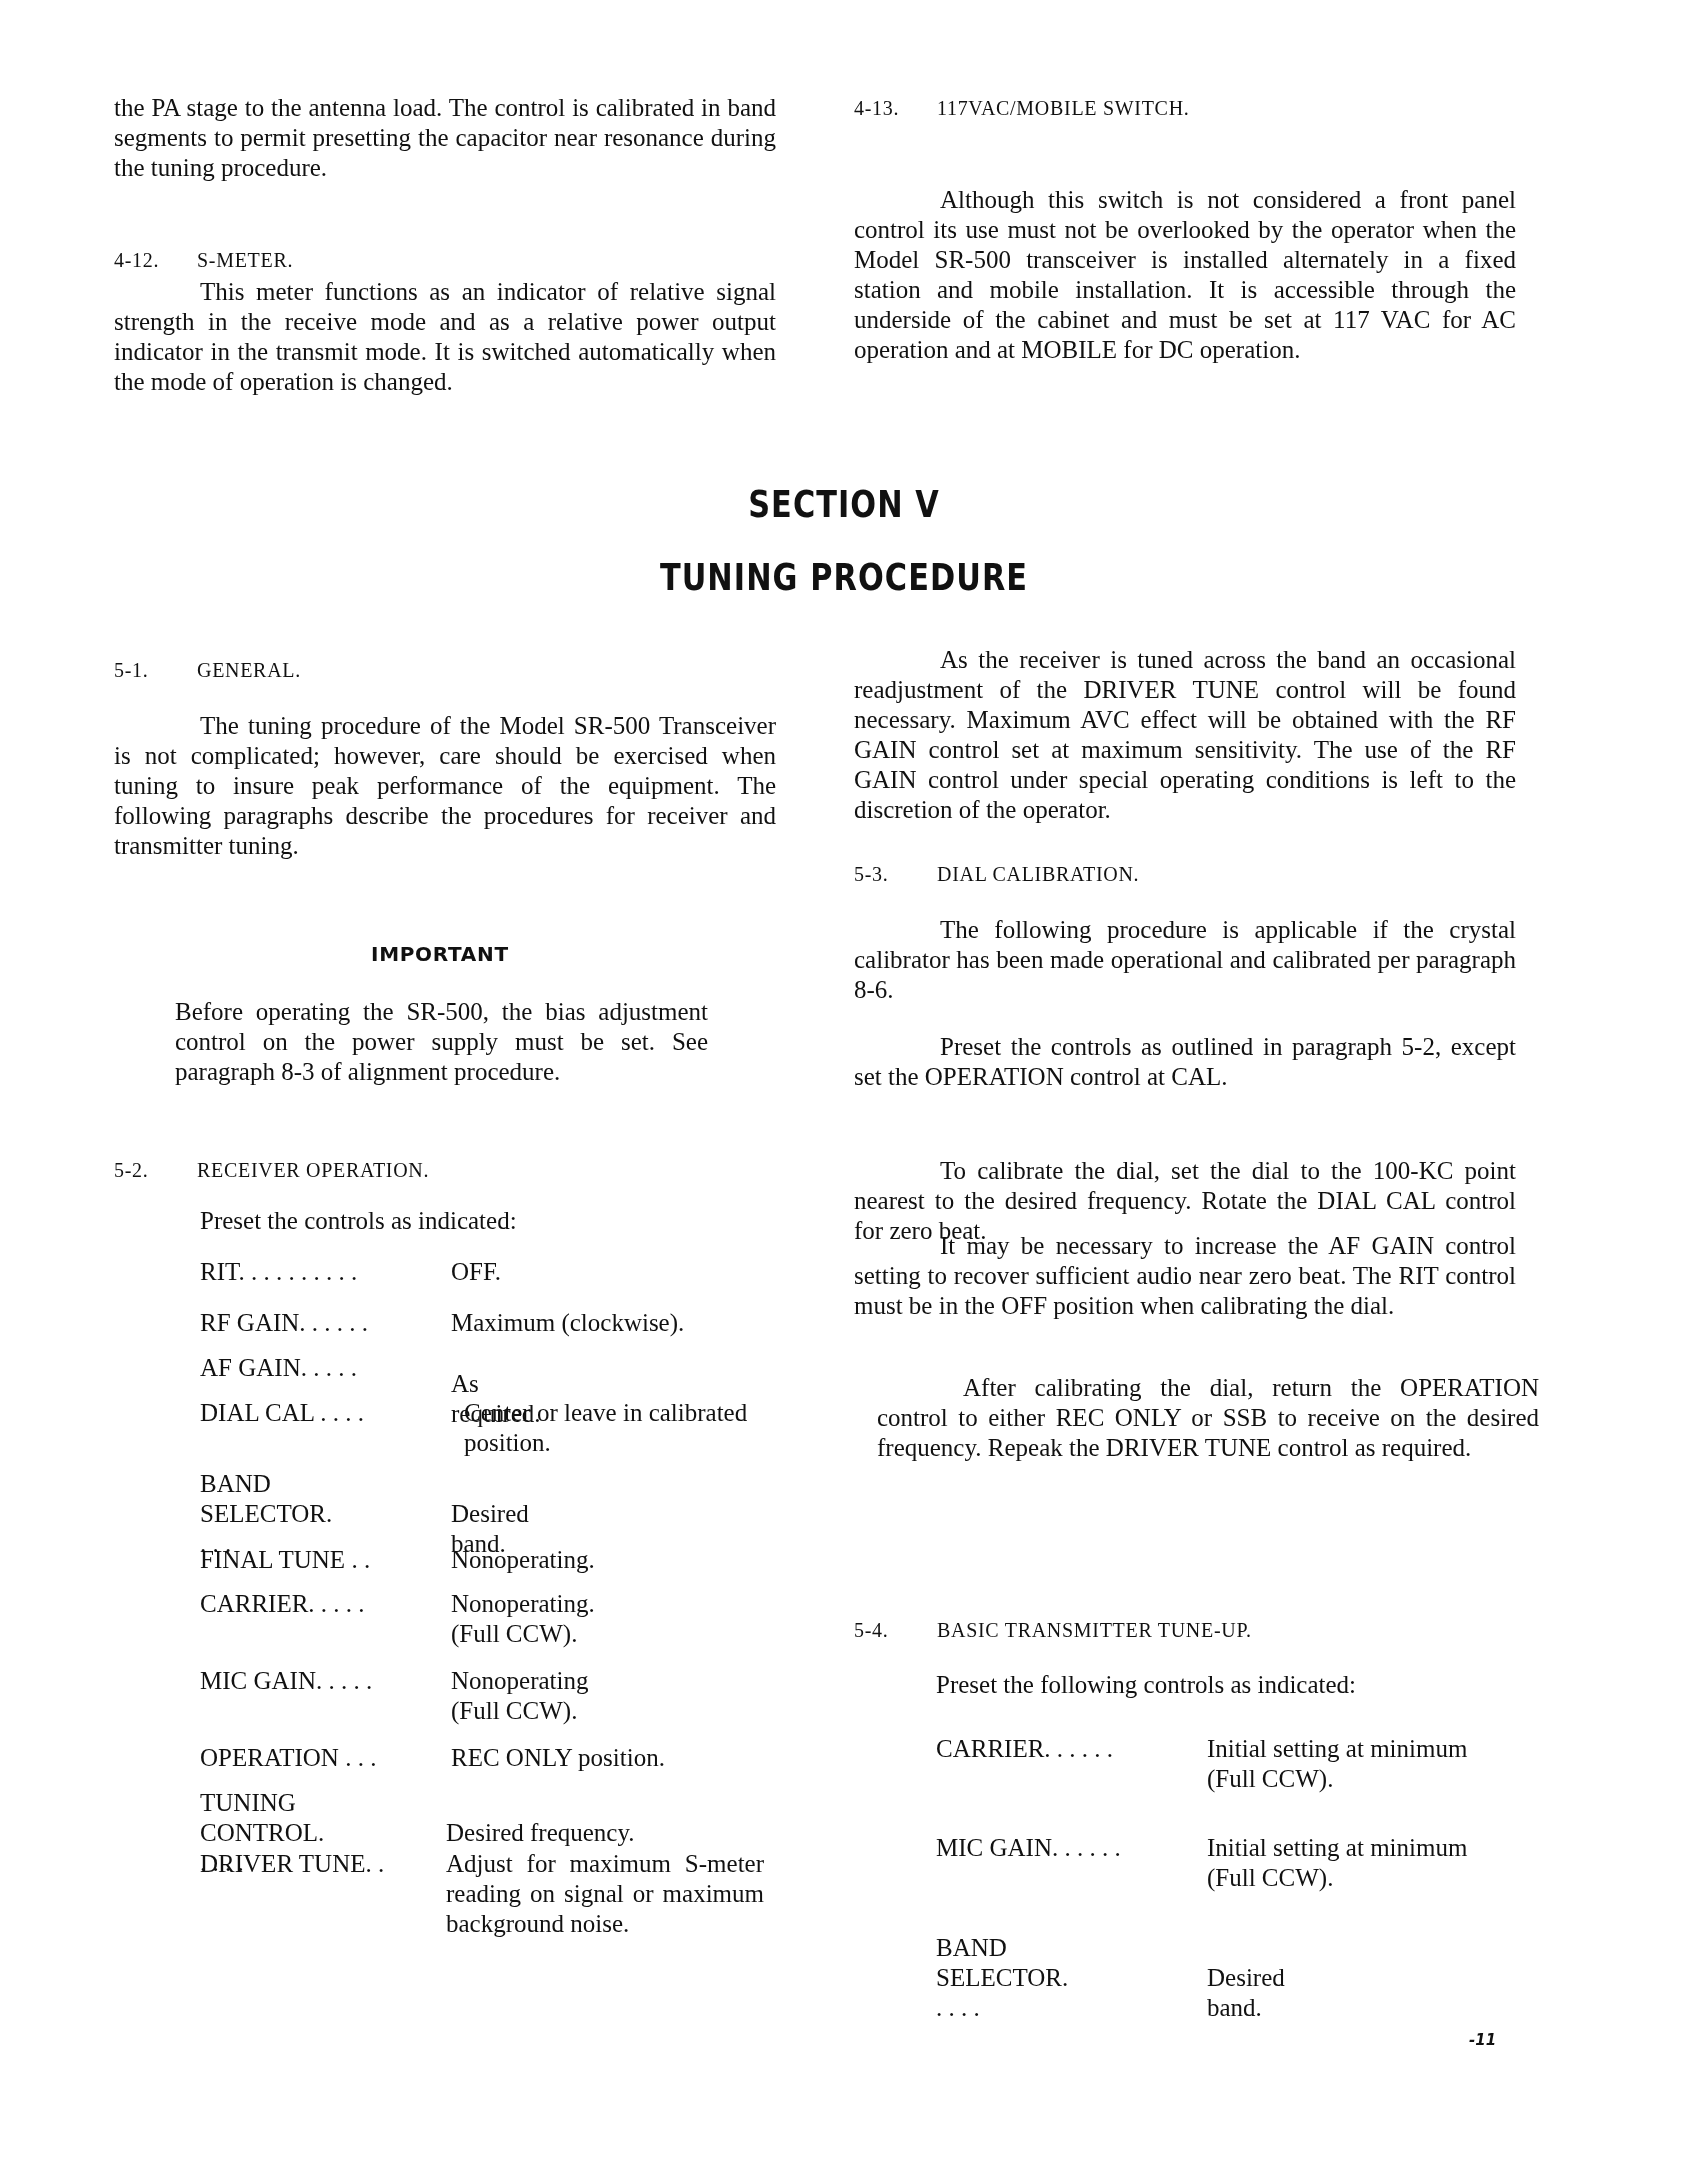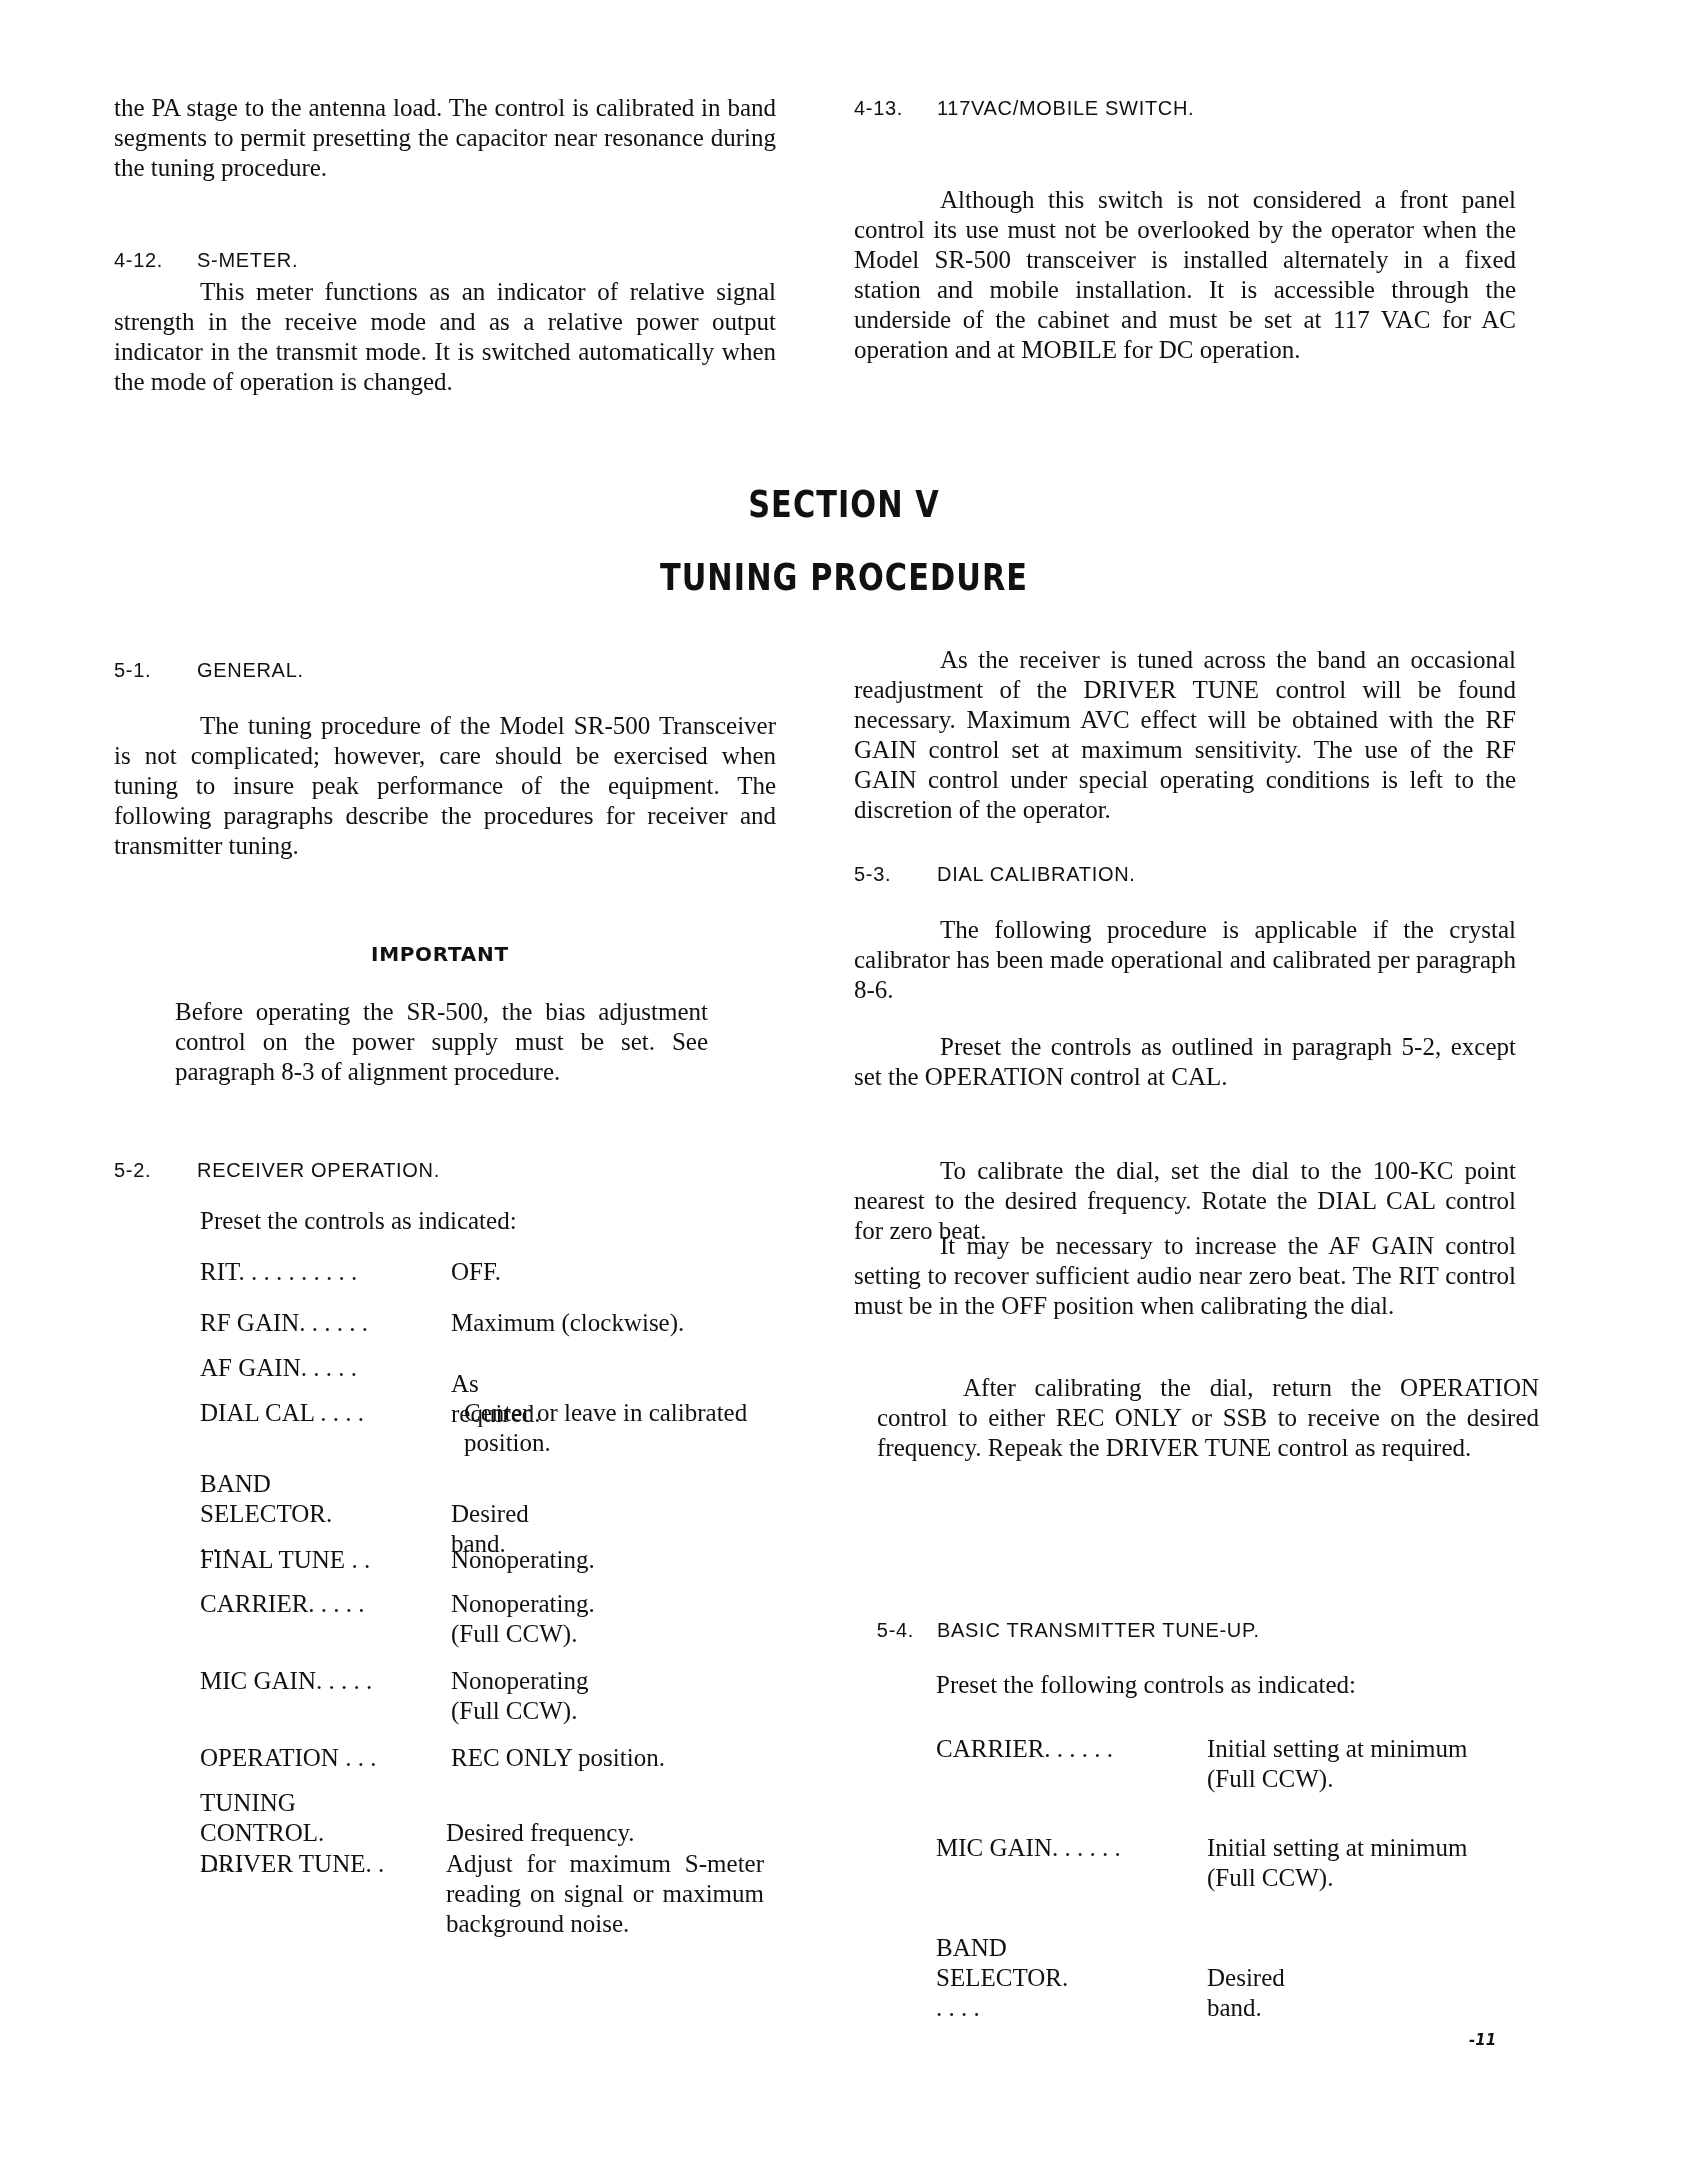--- a/index.html
+++ b/index.html
@@ -8,21 +8,21 @@
     color: #111111;
     font-family: "Liberation Serif", "DejaVu Serif", serif;
     font-size: 25px; line-height: 30px;
   }
   .col { position: absolute; width: 662px; }
   .left { left: 114px; }
   .right { left: 854px; }
   .p { margin: 0; text-align: justify; }
   .indent { text-indent: 86px; }
   .head {
-    font-family: Liberation Sans, sans-serif;
+    font-family: Liberation Serif, serif;
     font-size: 20px; letter-spacing: 0.7px; font-weight: normal;
     position: absolute; white-space: nowrap;
   }
   .head .num { display: inline-block; width: 83px; }
   .title {
     position: absolute; left: 0; width: 1688px; text-align: center;
     font-family: "DejaVu Sans", "Liberation Sans", sans-serif;
     font-weight: bold; font-size: 37px; letter-spacing: 1.3px;
     transform: scaleX(0.82);
   }
@@ -141,21 +141,21 @@
 <div class="col right" style="top:1118px;margin-top:38px;">
   <p class="p indent">To calibrate the dial, set the dial to the 100-KC point nearest to the desired frequency. Rotate the DIAL CAL control for zero beat.</p>
 </div>
 <div class="col right" style="top:1231px;">
   <p class="p indent">It may be necessary to increase the AF GAIN control setting to recover sufficient audio near zero beat. The RIT control must be in the OFF position when calibrating the dial.</p>
 </div>
 <div class="col right" style="top:1373px;margin-left:23px;">
   <p class="p indent">After calibrating the dial, return the OPERATION control to either REC ONLY or SSB to receive on the desired frequency. Repeak the DRIVER TUNE control as required.</p>
 </div>
 
-<div class="head" style="left:854px; top:1615px;text-align:center;">
+<div class="head" style="left:854px; top:1615px;">
   <span class="num">5-4.</span><span>BASIC TRANSMITTER TUNE-UP.</span>
 </div>
 <div class="abs" style="left:936px; top:1670px;">Preset the following controls as indicated:</div>
 
 <div class="abs" style="left:936px; top:1734px; width:582px;">
   <div class="row" style="top:0;">
     <span class="lbl">CARRIER. . . . . .</span>
     <span class="val" style="left:271px; width:298px;">Initial setting at minimum (Full CCW).</span>
   </div>
   <div class="row" style="top:99px;">

